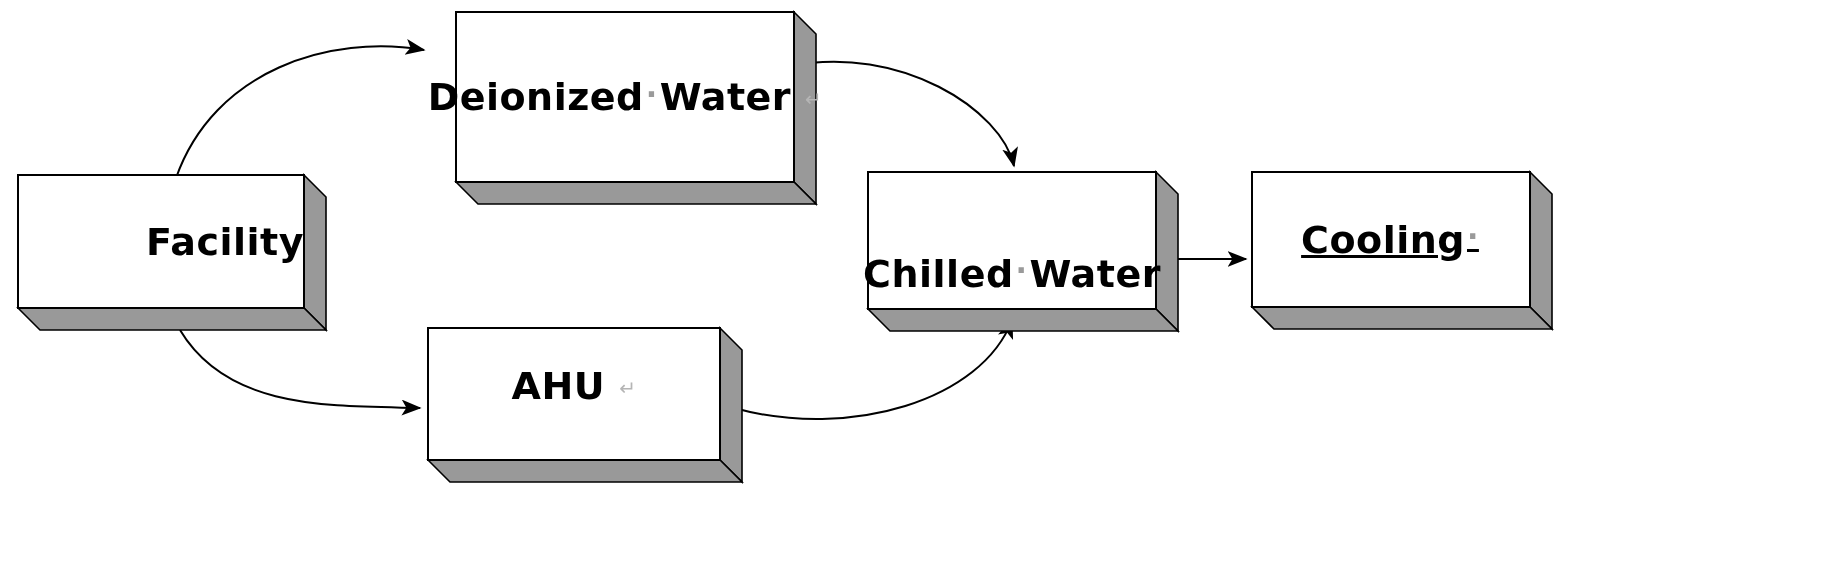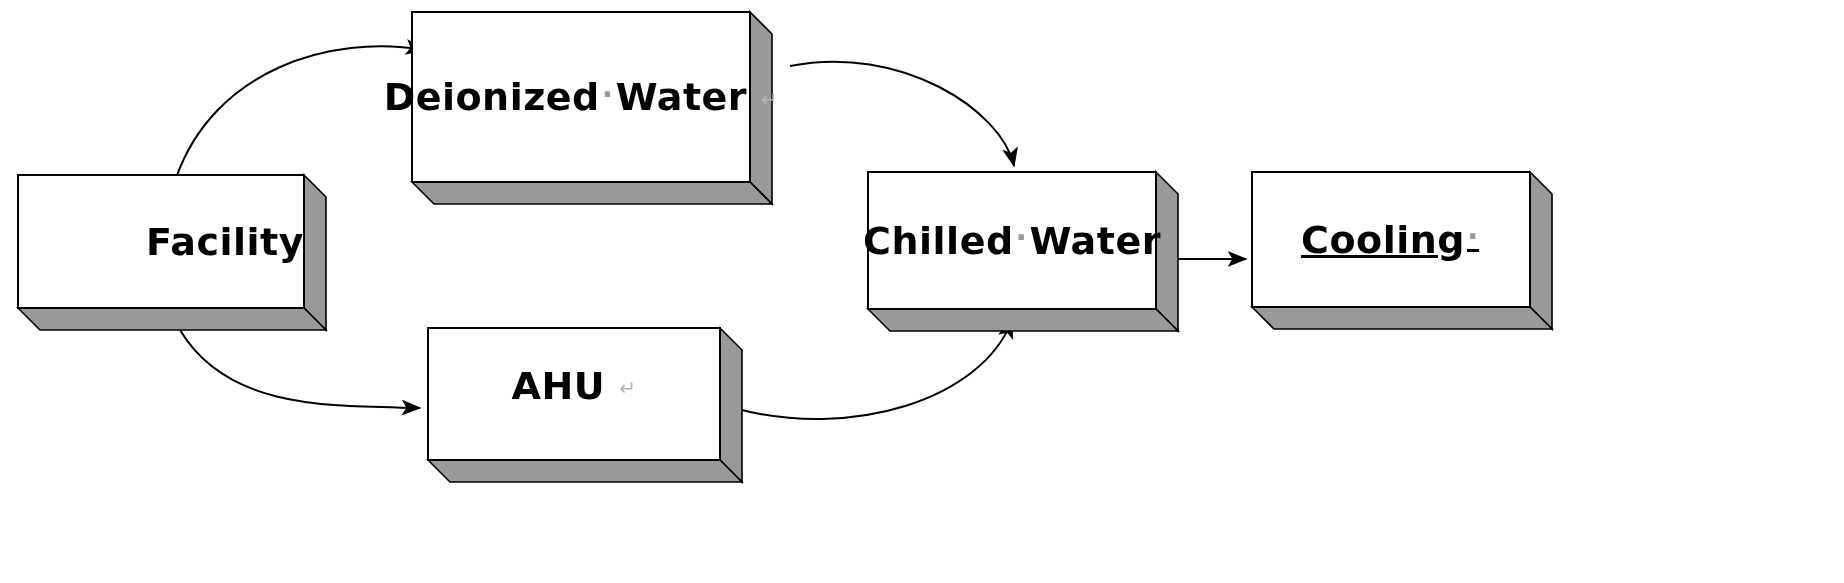--- a/index.html
+++ b/index.html
@@ -89,21 +89,21 @@
 
   <div id="node-layer">
       <div class="node" style="left: 18px; top: 175px; width: 308px; height: 155px;">
         <svg width="308" height="155">
           <path d="M 286 0 L 308 22 L 308 155 L 286 133 Z" fill="#999999" stroke="#000000" stroke-width="1.6"></path>
           <path d="M 0 133 L 22 155 L 308 155 L 286 133 Z" fill="#999999" stroke="#000000" stroke-width="1.6"></path>
           <rect x="0" y="0" width="286" height="133" fill="#ffffff" stroke="#000000" stroke-width="2"></rect>
         </svg>
         <div class="node-label" style="width: 286px; height: 133px; justify-content: flex-end;"><span>Facility</span></div>
       </div>
-      <div class="node" style="left: 412px; top: 12px; width: 304px; height: 192px; text-align: center;">
+      <div class="node" style="left: 456px; top: 12px; width: 304px; height: 192px; text-align: center;">
         <svg width="360" height="192">
           <path d="M 338 0 L 360 22 L 360 192 L 338 170 Z" fill="#999999" stroke="#000000" stroke-width="1.6"></path>
           <path d="M 0 170 L 22 192 L 360 192 L 338 170 Z" fill="#999999" stroke="#000000" stroke-width="1.6"></path>
           <rect x="0" y="0" width="338" height="170" fill="#ffffff" stroke="#000000" stroke-width="2"></rect>
         </svg>
         <div class="node-label" style="width: 338px; height: 170px;"><span>Deionized</span><span class="sp-dot">·</span><span>Water</span><span class="pilcrow">↵</span></div>
       </div>
       <div class="node" style="left: 428px; top: 328px; width: 314px; height: 154px;">
         <svg width="314" height="154">
           <path d="M 292 0 L 314 22 L 314 154 L 292 132 Z" fill="#999999" stroke="#000000" stroke-width="1.6"></path>
@@ -111,21 +111,21 @@
           <rect x="0" y="0" width="292" height="132" fill="#ffffff" stroke="#000000" stroke-width="2"></rect>
         </svg>
         <div class="node-label" style="width: 292px; height: 116px;"><span>AHU</span><span class="pilcrow">↵</span></div>
       </div>
       <div class="node" style="left: 868px; top: 172px; width: 310px; height: 159px;">
         <svg width="310" height="159">
           <path d="M 288 0 L 310 22 L 310 159 L 288 137 Z" fill="#999999" stroke="#000000" stroke-width="1.6"></path>
           <path d="M 0 137 L 22 159 L 310 159 L 288 137 Z" fill="#999999" stroke="#000000" stroke-width="1.6"></path>
           <rect x="0" y="0" width="288" height="137" fill="#ffffff" stroke="#000000" stroke-width="2"></rect>
         </svg>
-        <div class="node-label" style="width: 288px; height: 137px;"><span>Chilled</span><span class="sp-dot">·</span><span>Water</span></div>
+        <div class="node-label" style="width: 288px; height: 137px; margin-top: 33px;"><span>Chilled</span><span class="sp-dot">·</span><span>Water</span></div>
       </div>
       <div class="node" style="left: 1252px; top: 172px; width: 300px; height: 157px;">
         <svg width="300" height="157">
           <path d="M 278 0 L 300 22 L 300 157 L 278 135 Z" fill="#999999" stroke="#000000" stroke-width="1.6"></path>
           <path d="M 0 135 L 22 157 L 300 157 L 278 135 Z" fill="#999999" stroke="#000000" stroke-width="1.6"></path>
           <rect x="0" y="0" width="278" height="135" fill="#ffffff" stroke="#000000" stroke-width="2"></rect>
         </svg>
         <div class="node-label" style="width: 278px; height: 135px; text-decoration: underline;"><span>Cooling</span><span class="sp-dot">·</span></div>
       </div>
     </div>

